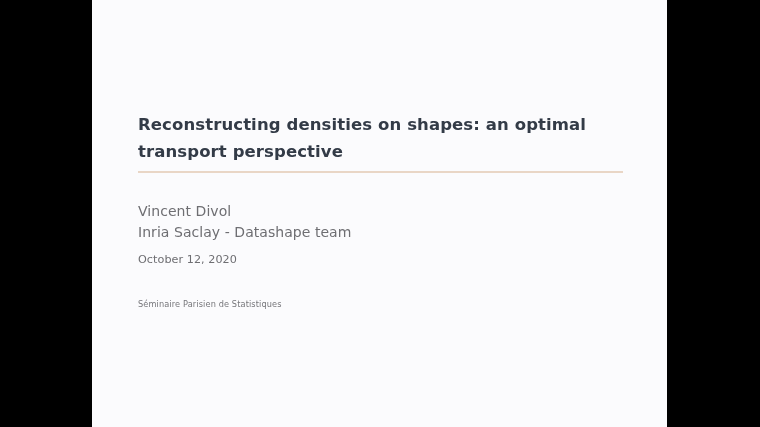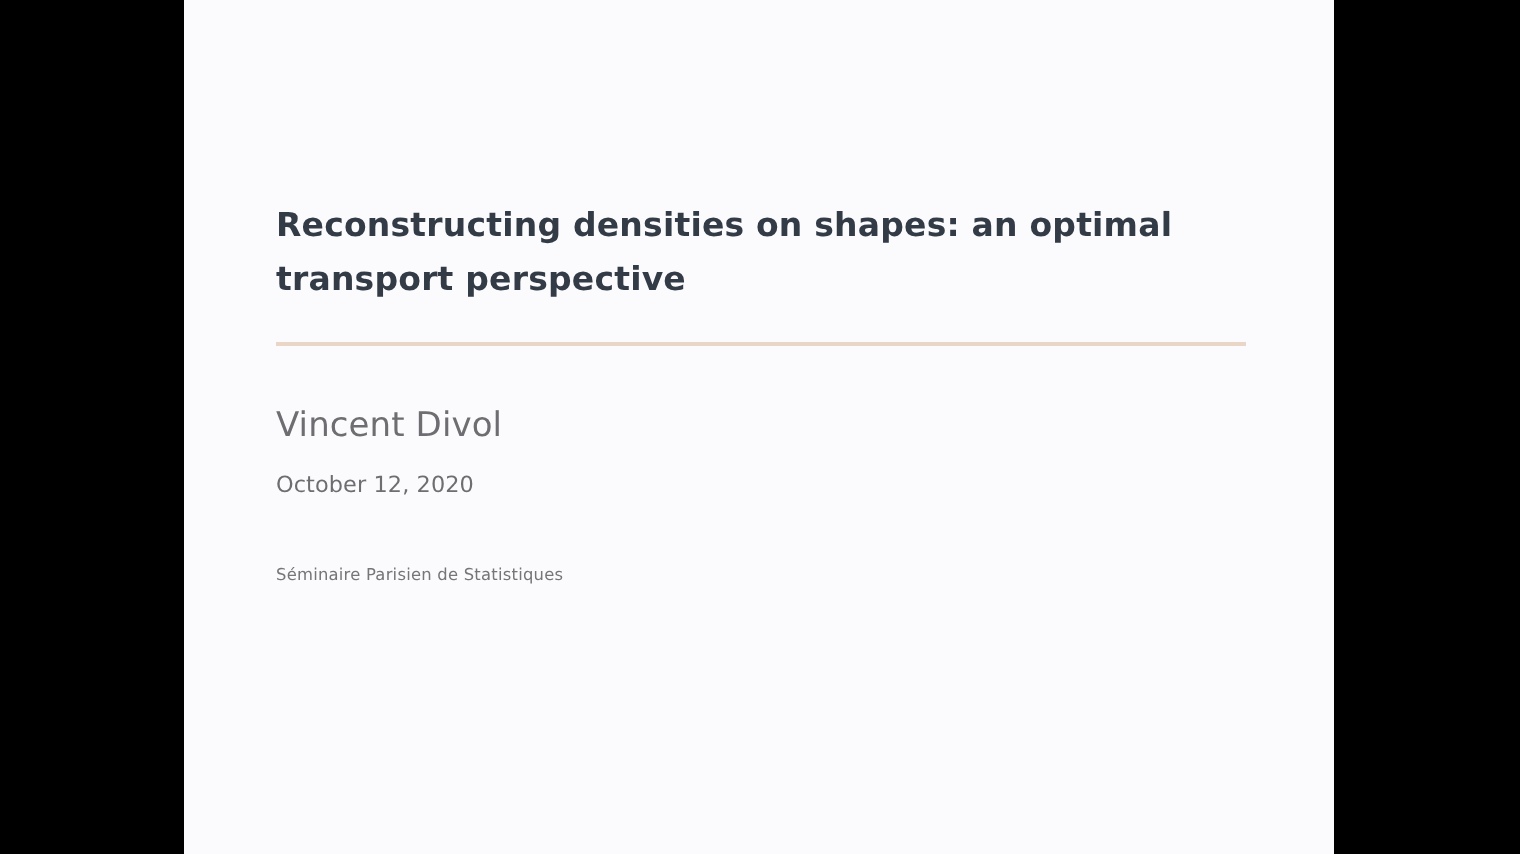--- a/index.html
+++ b/index.html
@@ -47,21 +47,21 @@
     left: 46px;
     right: 44px;
     top: 0;
     bottom: 0;
   }
 
   .title-block {
     position: absolute;
     left: 0;
     right: 0;
-    top: 100px;
+    top: 112px;
   }
 
   .slide-title {
     font-family: "DejaVu Sans", "Liberation Sans", sans-serif;
     font-size: 16.5px;
     font-weight: 700;
     line-height: 1.62;
     color: #333b47;
     letter-spacing: 0.1px;
     margin: 0;
@@ -79,21 +79,21 @@
 
   .author-block {
     position: absolute;
     left: 0;
     right: 0;
     top: 201px;
   }
 
   .author-line {
     font-family: "DejaVu Sans", "Liberation Sans", sans-serif;
-    font-size: 17px;
+    font-size: 14px;
     font-weight: 400;
     line-height: 1.52;
     color: #6e6e72;
     letter-spacing: 0.05px;
   }
 
   .date-line {
     font-family: "DejaVu Sans", "Liberation Sans", sans-serif;
     font-size: 11.2px;
     font-weight: 400;
@@ -123,20 +123,21 @@
     <div class="slide-inner">
 
       <div class="title-block">
         <h1 class="slide-title">Reconstructing densities on shapes: an optimal transport perspective</h1>
       </div>
 
       <div class="rule"></div>
 
       <div class="author-block">
         <div class="author-line">Vincent Divol</div>
+        <div class="author-line">Inria Saclay - Datashape team</div>
         <div class="date-line">October 12, 2020</div>
         <div class="venue-line">Séminaire Parisien de Statistiques</div>
       </div>
 
     </div>
   </div>
 
 </div>
 
 </body></html>

